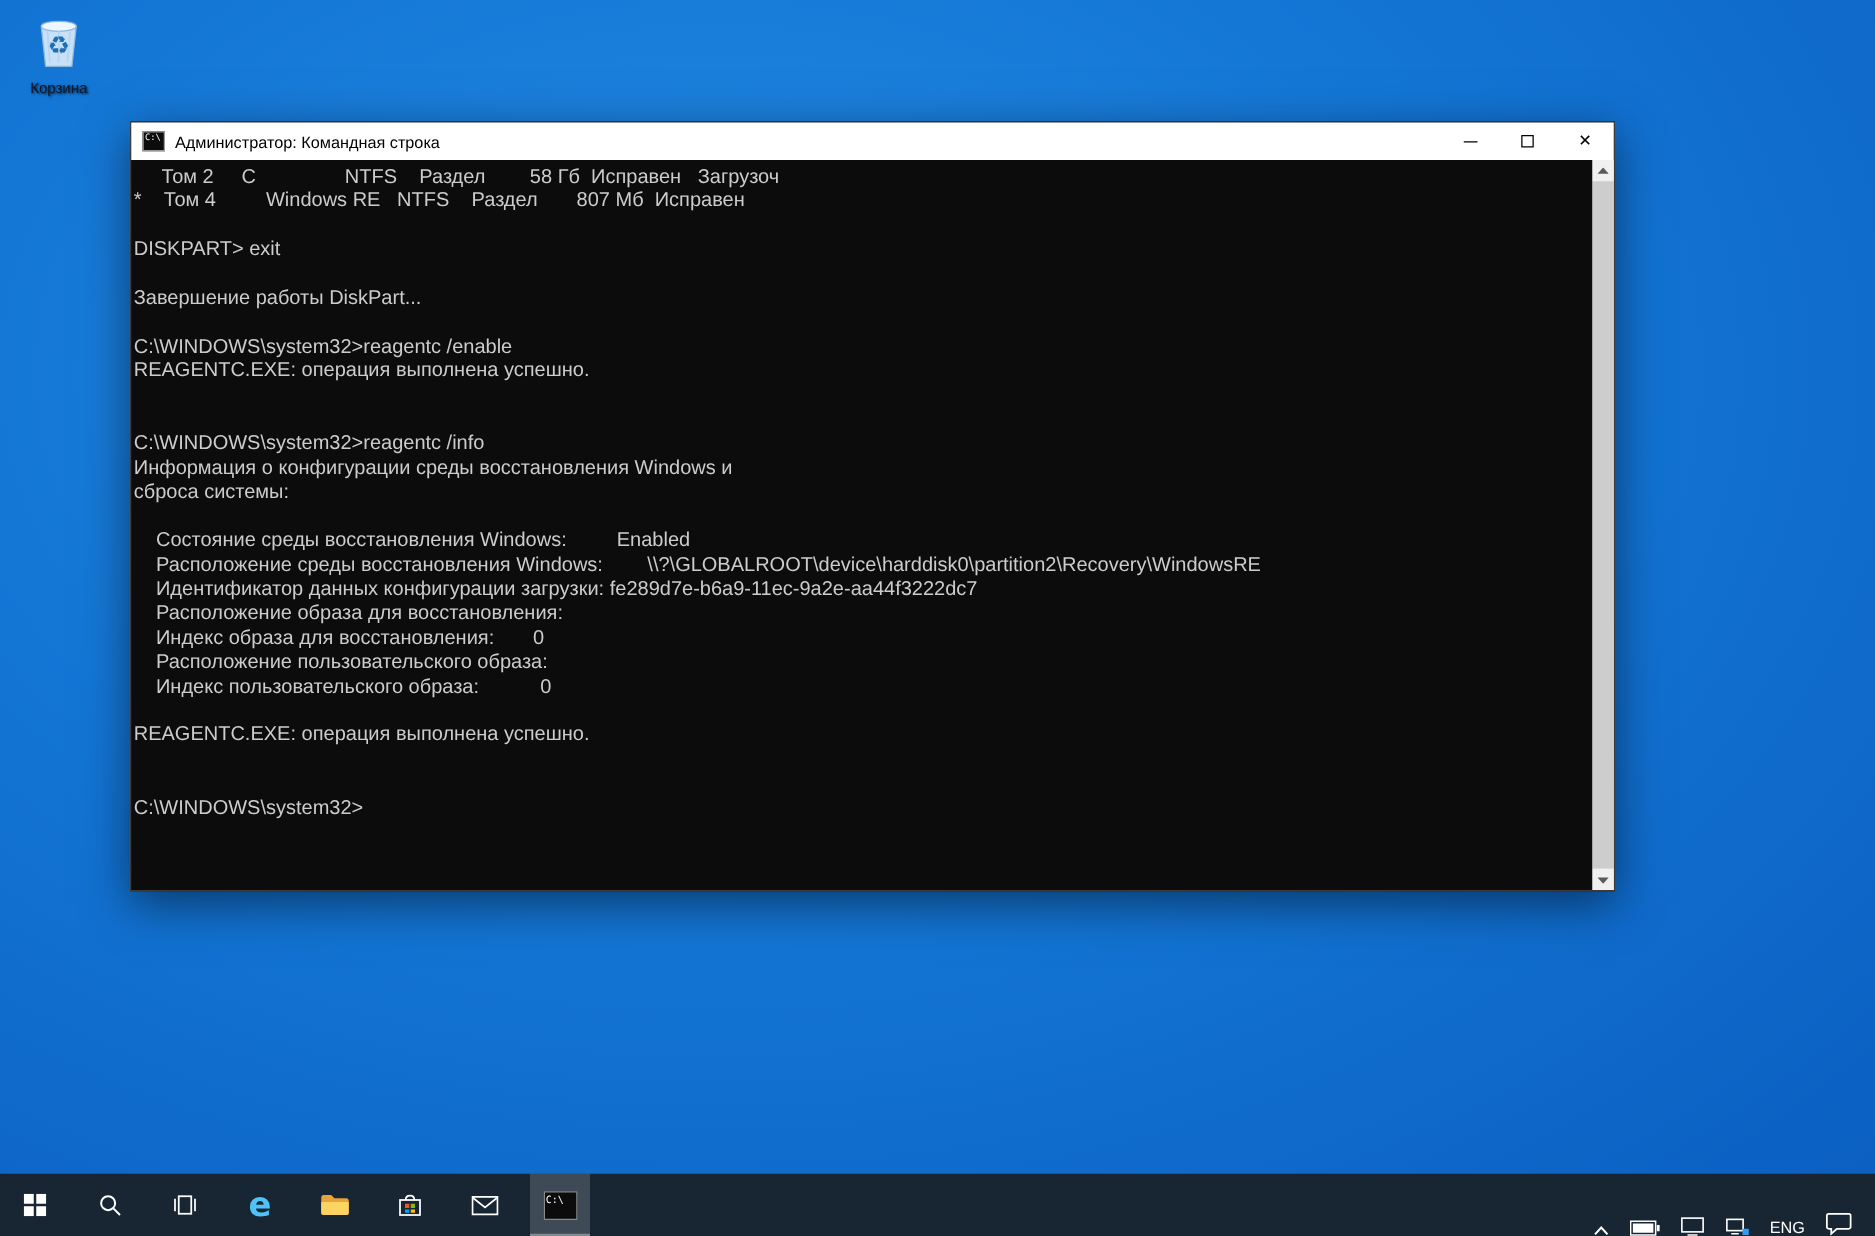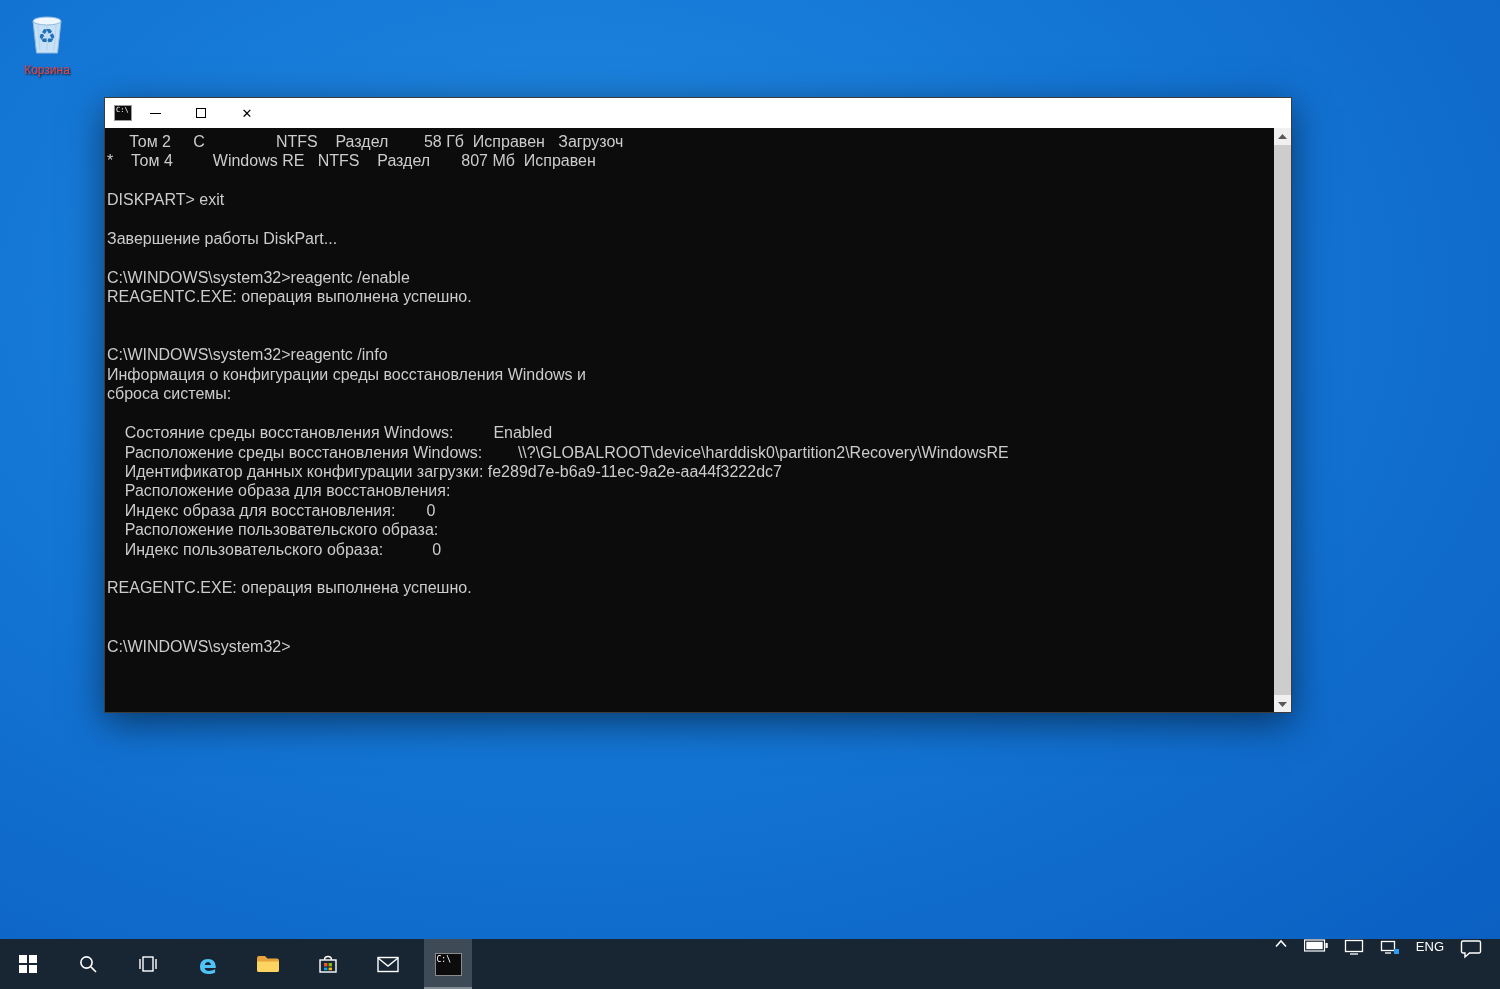--- a/index.html
+++ b/index.html
@@ -10,21 +10,21 @@
     background: radial-gradient(ellipse 1300px 900px at 38% 30%, #2389e2 0%, #1477d6 45%, #0b60c2 100%);
   }
 
   
   .desktop-icon {
     position:absolute; left:14px; top:8px; width:66px;
     display:flex; flex-direction:column; align-items:center; gap:3px;
     cursor:default;
   }
   .desktop-icon .label {
-    color:#ef4444; font-size:12px; text-align:left;
+    color:#0f172a; font-size:12px; text-align:left;
     text-shadow:1px 1px 2px rgba(0,0,0,.85);
   }
   .bin-wrap { position:relative; width:52px; height:52px; }
   .bin-wrap .recycle-glyph {
     position:absolute; left:50%; top:54%; transform:translate(-50%,-50%);
     font-size:20px; color:#1f6fb5; font-family:"DejaVu Sans",sans-serif;
   }
 
   
   .window {
@@ -73,21 +73,21 @@
   
   .taskbar {
     position:absolute; left:0; right:0; bottom:0; height:50px;
     background:#182634; display:flex; align-items:stretch;
   }
   .tb-left { display:flex; align-items:stretch; padding-left:4px; }
   .tb-btn {
     width:48px; margin-right:12px; display:flex; align-items:center; justify-content:center;
   }
   .tb-btn.active { background:rgba(255,255,255,.17); box-shadow:inset 0 -2px 0 rgba(255,255,255,.35); }
-  .tb-right { margin-left:auto; display:flex; align-items:flex-start; gap:16px; padding-right:18px; }
+  .tb-right { margin-left:auto; display:flex; align-items:flex-end; gap:16px; padding-right:18px; }
   .tray-item { display:flex; align-items:center; justify-content:center; }
   .lang-label { color:#fff; font-size:13px; }
   .edge-e { color:#4fc3f7; font-family:"DejaVu Sans",sans-serif; font-weight:bold; font-size:27px; line-height:27px; }
   .cmd-tile {
     width:27px; height:23px; background:#0c0c0c; border:1px solid #8a8a8a;
     color:#fff; font-family:"DejaVu Sans Mono",monospace; font-size:8px; line-height:9px; padding:1px;
   }
 </style>
 </head>
 <body>
@@ -100,20 +100,21 @@
       <path d="M17 17 L19 42 M26 17 L26 42 M35 17 L33 42" stroke="#b9d6ec" stroke-width="1.5" fill="none"></path>
     </svg>
     <span class="recycle-glyph">♻</span>
   </div>
   <span class="label">Корзина</span>
 </div>
 
 <div class="window">
   <div class="titlebar">
     <div class="app-icon">C:\</div>
+    <span class="title">Администратор: Командная строка</span>
     <div class="win-controls">
       <div class="win-btn">
           <span class="glyph-min"></span>
         </div>
       <div class="win-btn">
           <span class="glyph-max"></span>
         </div>
       <div class="win-btn">
           <span class="glyph-close">✕</span>
         </div>

